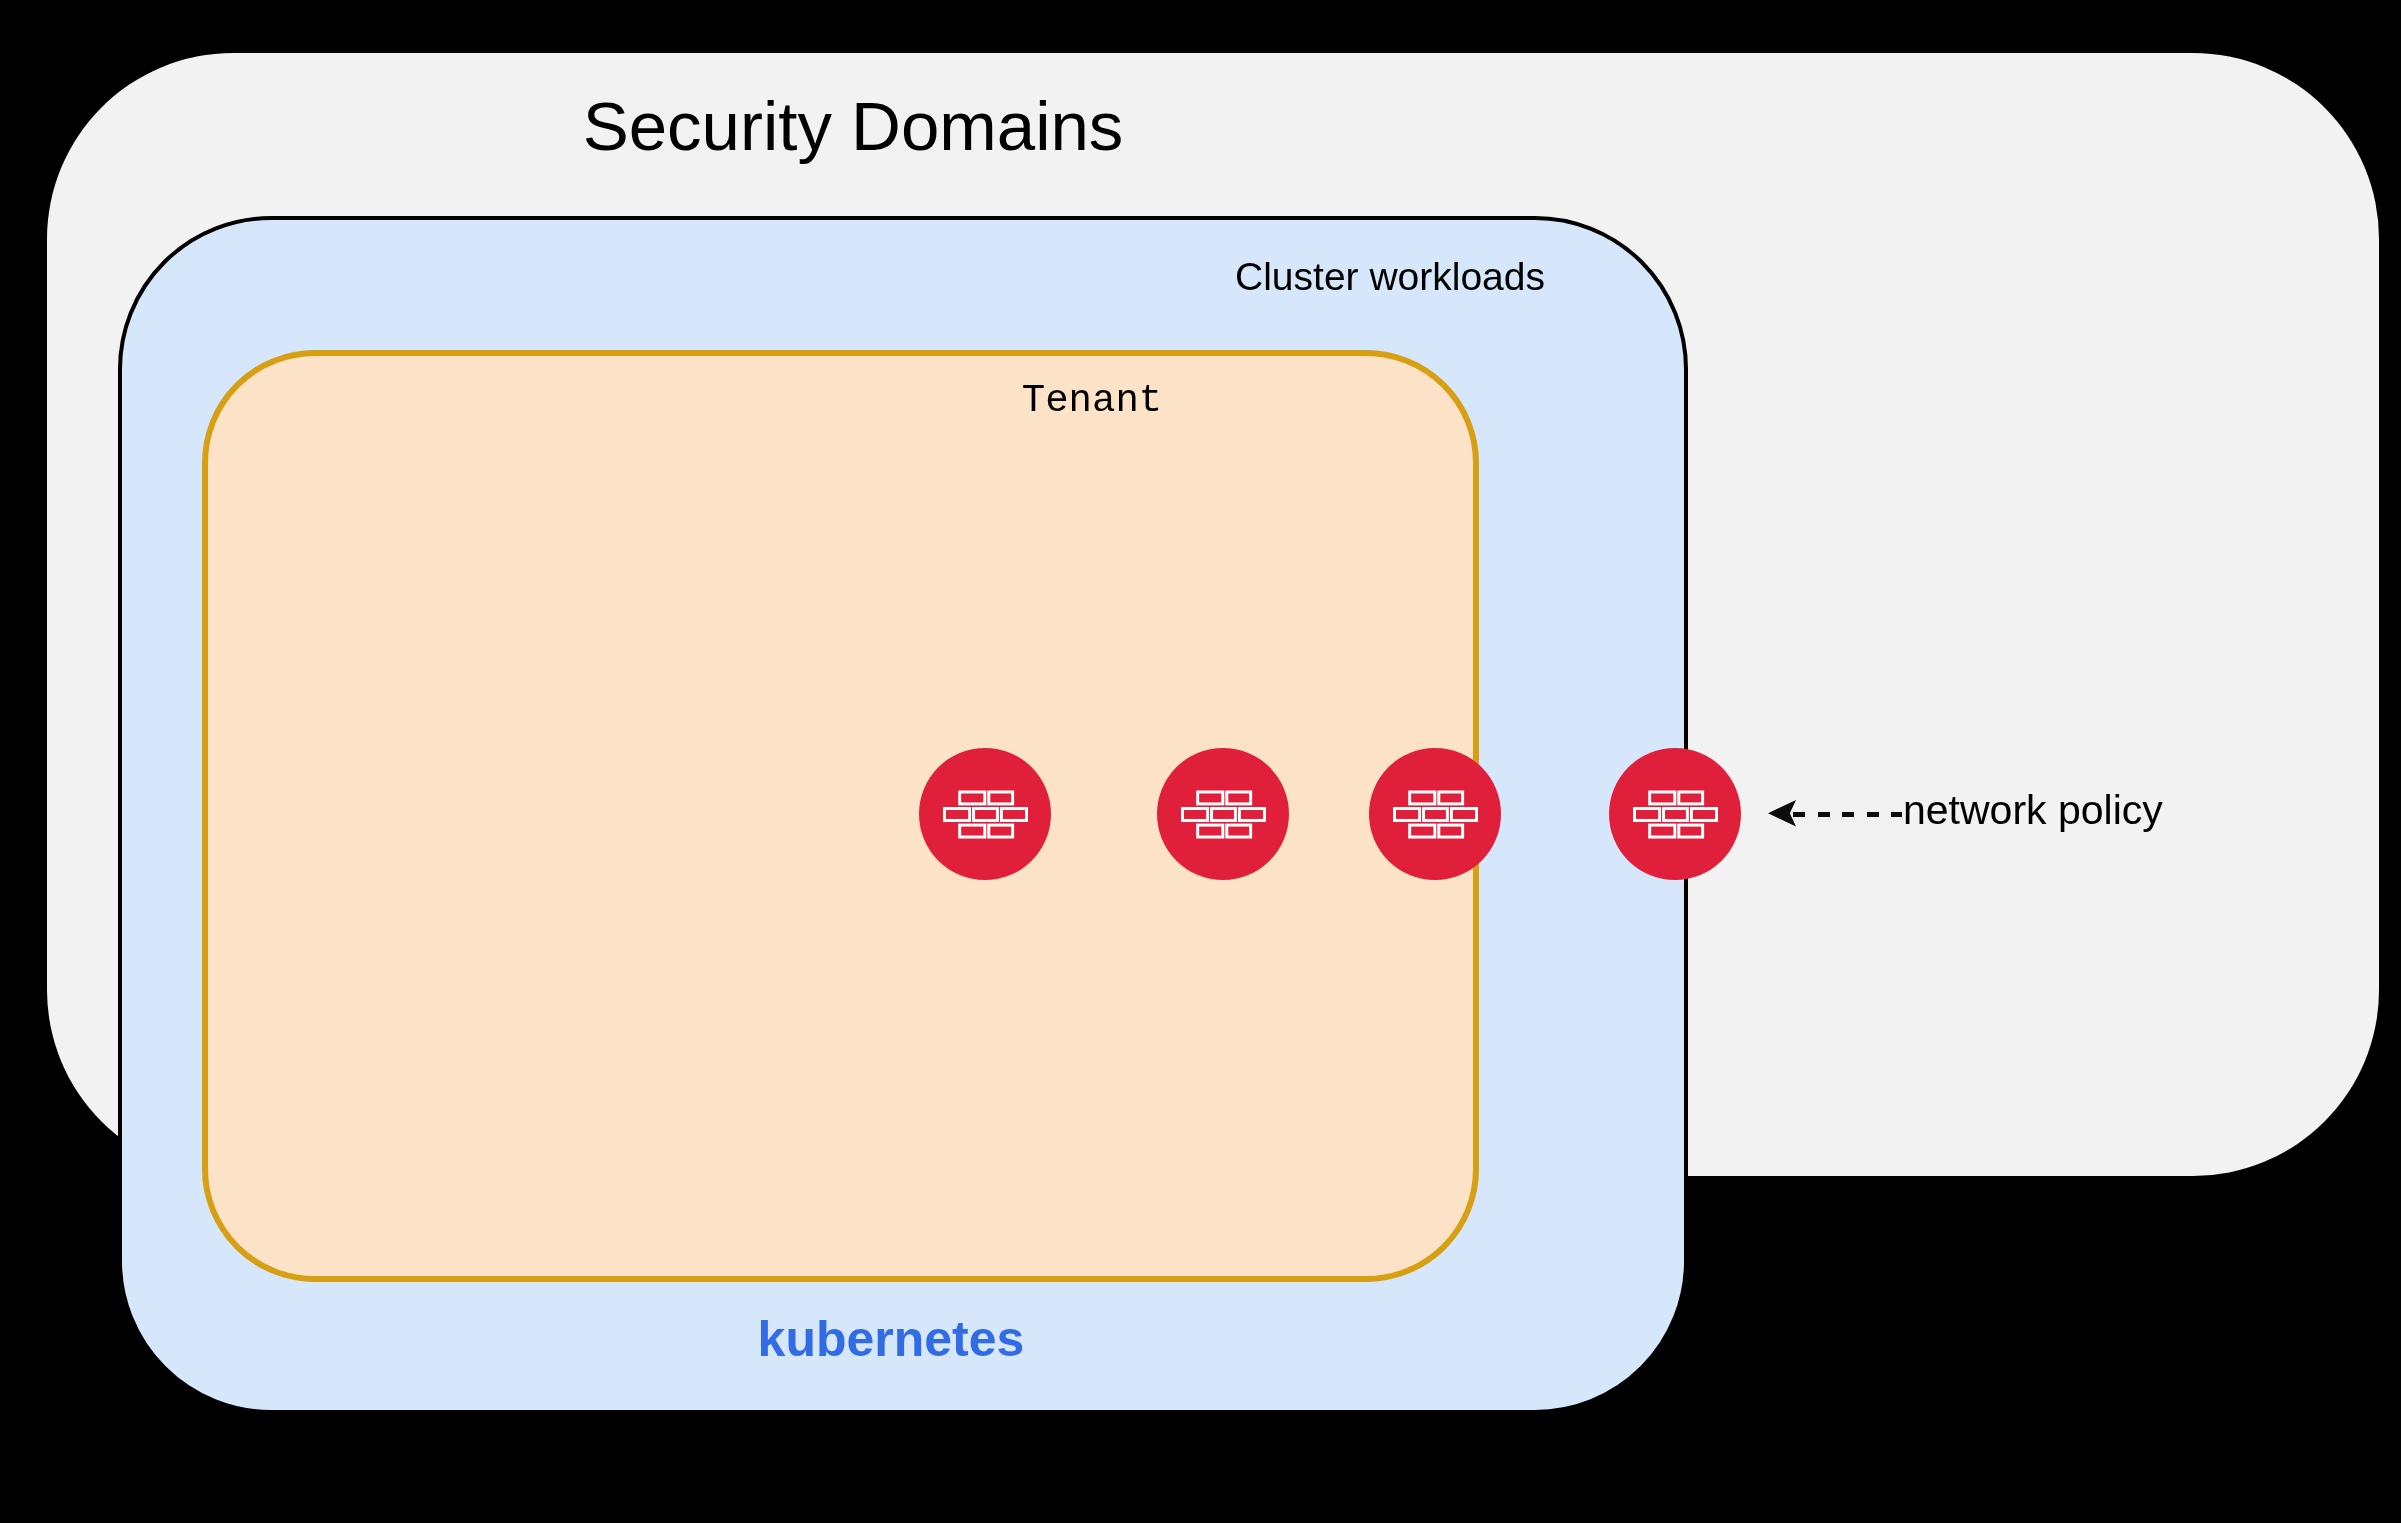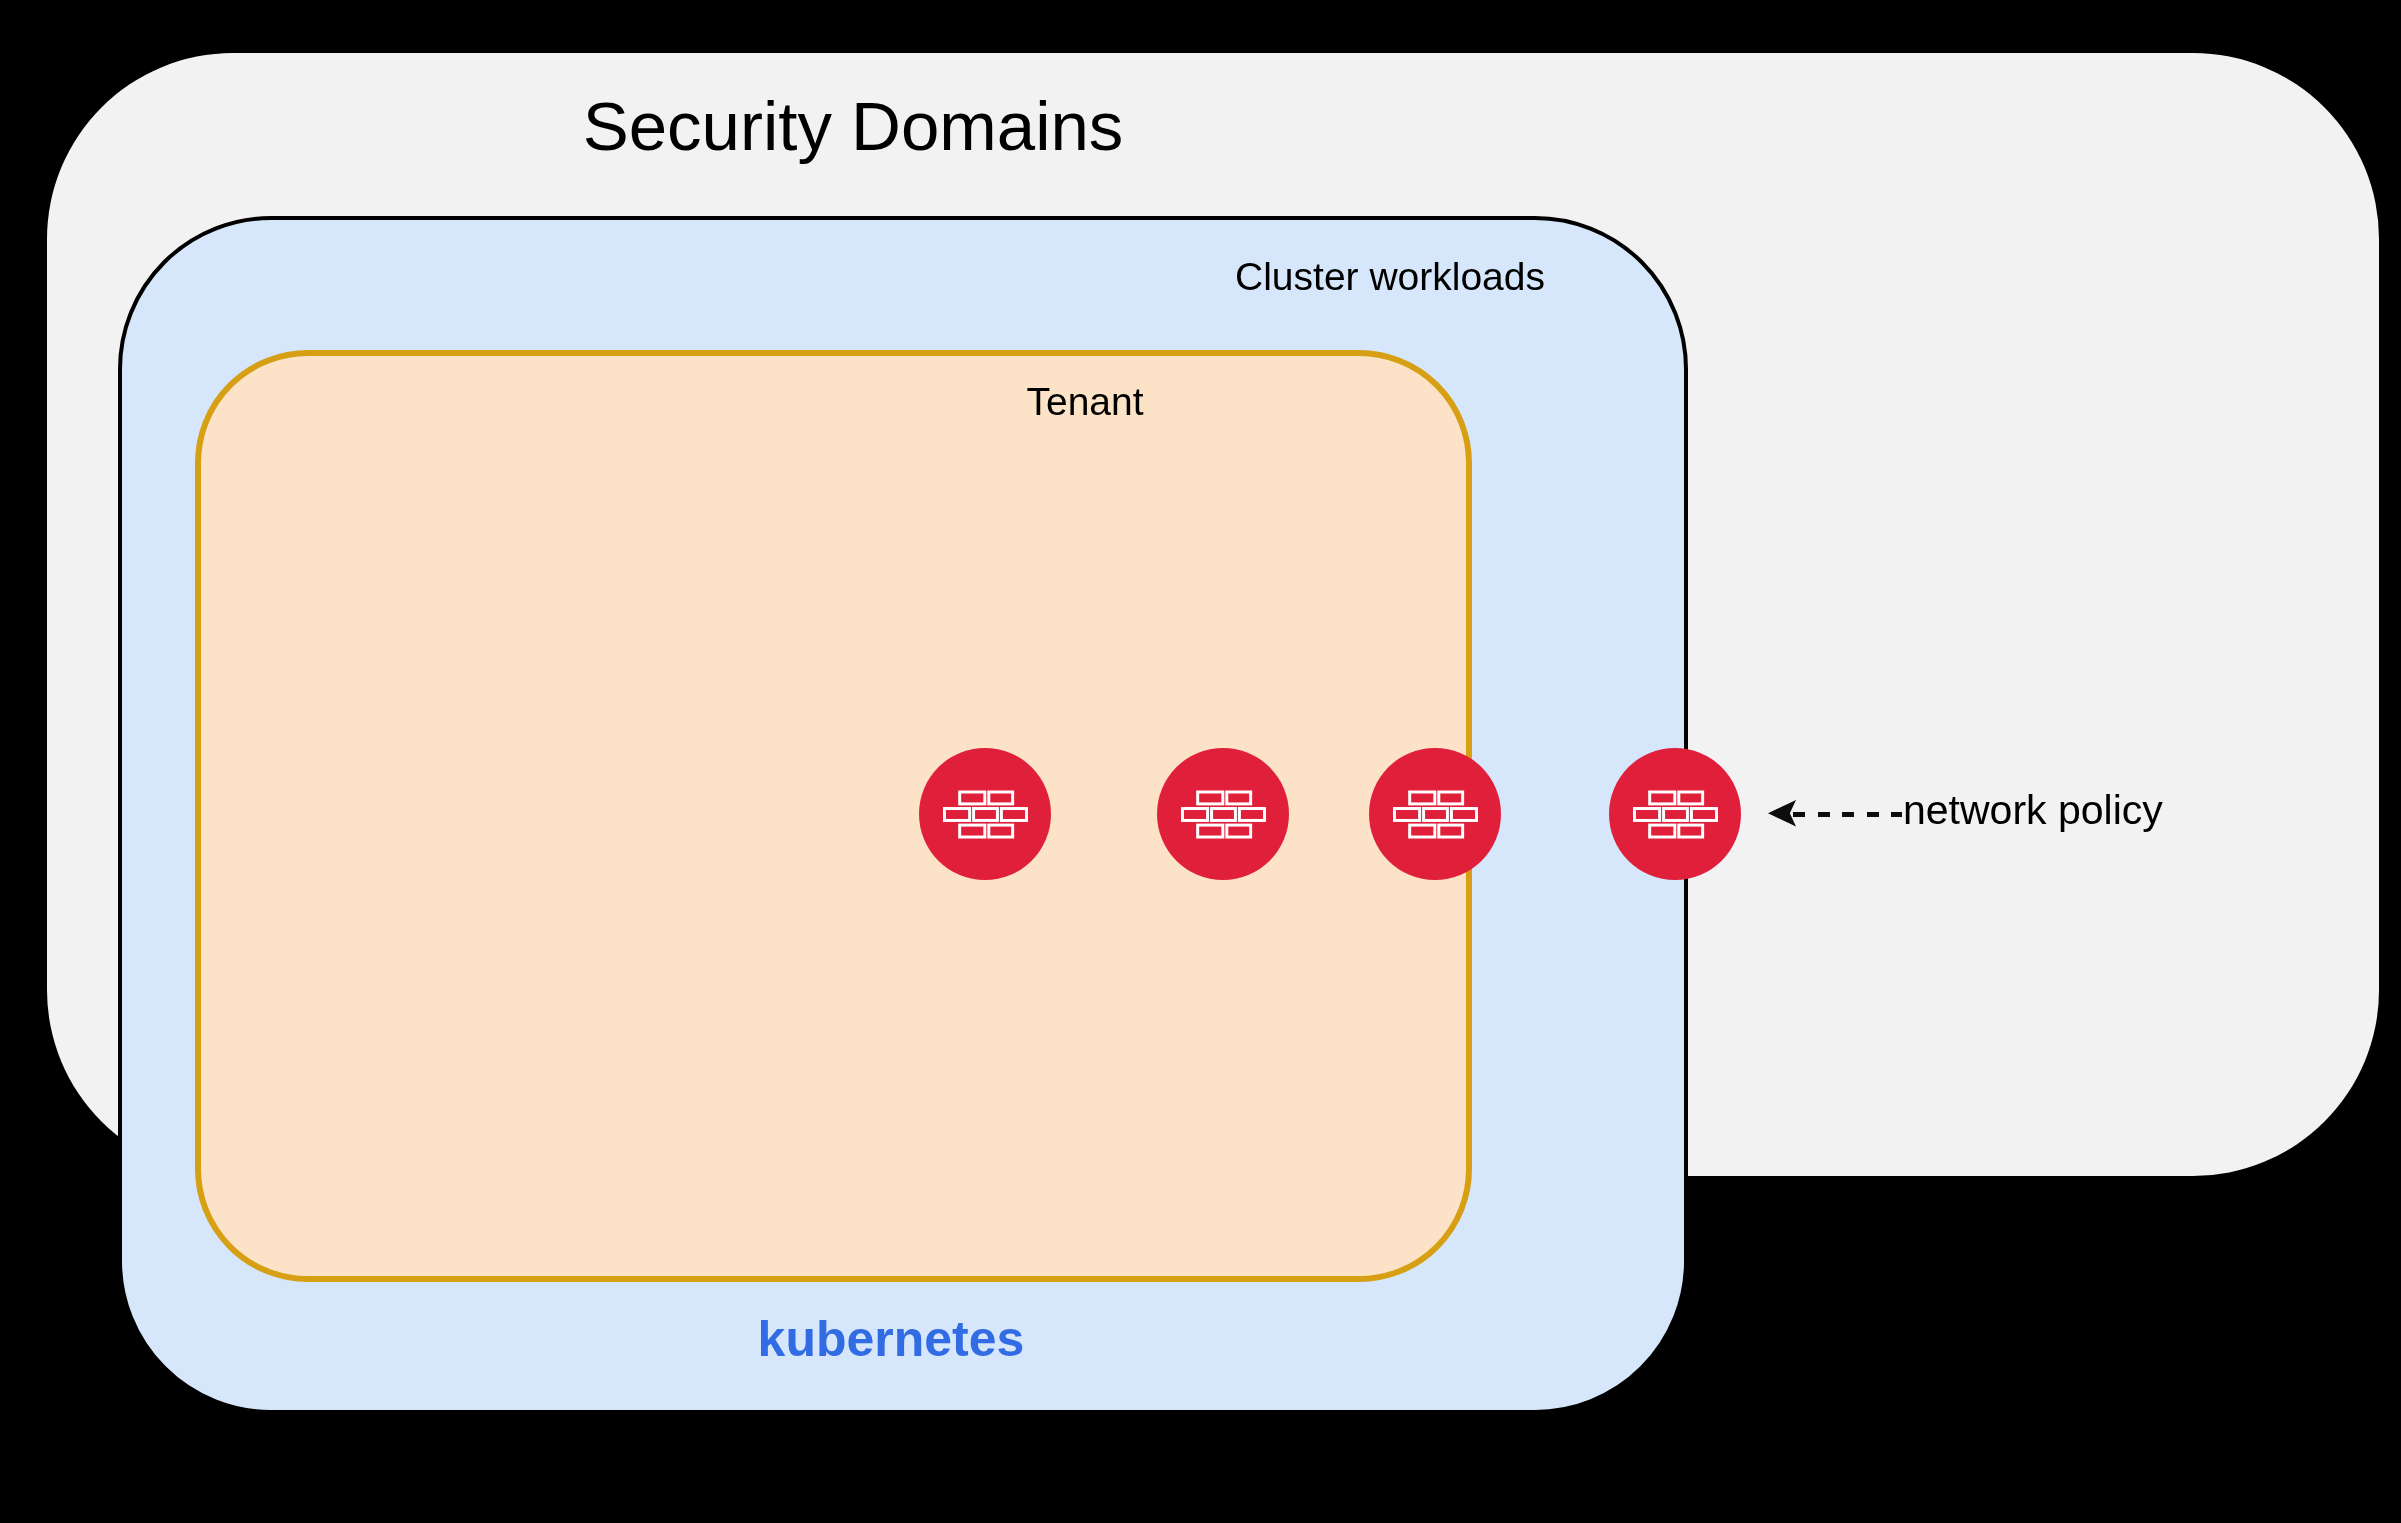--- a/index.html
+++ b/index.html
@@ -31,25 +31,26 @@
   }
   .box { position: absolute; box-sizing: border-box; }
   .box-cluster {
     left: 71px; top: 163px;
     width: 1570px; height: 1198px;
     background: var(--cluster_fill, #d7e7fb);
     border: 4px solid var(--cluster_border, #000);
     border-radius: 153px;
   }
   .box-tenant {
-    left: 73px; top: 130px;
+    left: 80px; top: 130px;
     width: 1277px; height: 932px;
     background: var(--tenant_fill, #fce3c7);
     border: 6px solid var(--tenant_border, #d79f13);
     border-radius: 113px;
+    font-family: Liberation Mono, monospace;
   }
   .box-namespace {
     left: 81px; top: 110px;
     width: 955px; height: 736px;
     background: var(--namespace_fill, #fdf3d0);
     border: 5.3px solid var(--namespace_border, #d2b84d);
     border-radius: 93px;
   }
   .box-endpoint {
     left: 53px; top: 133px;

